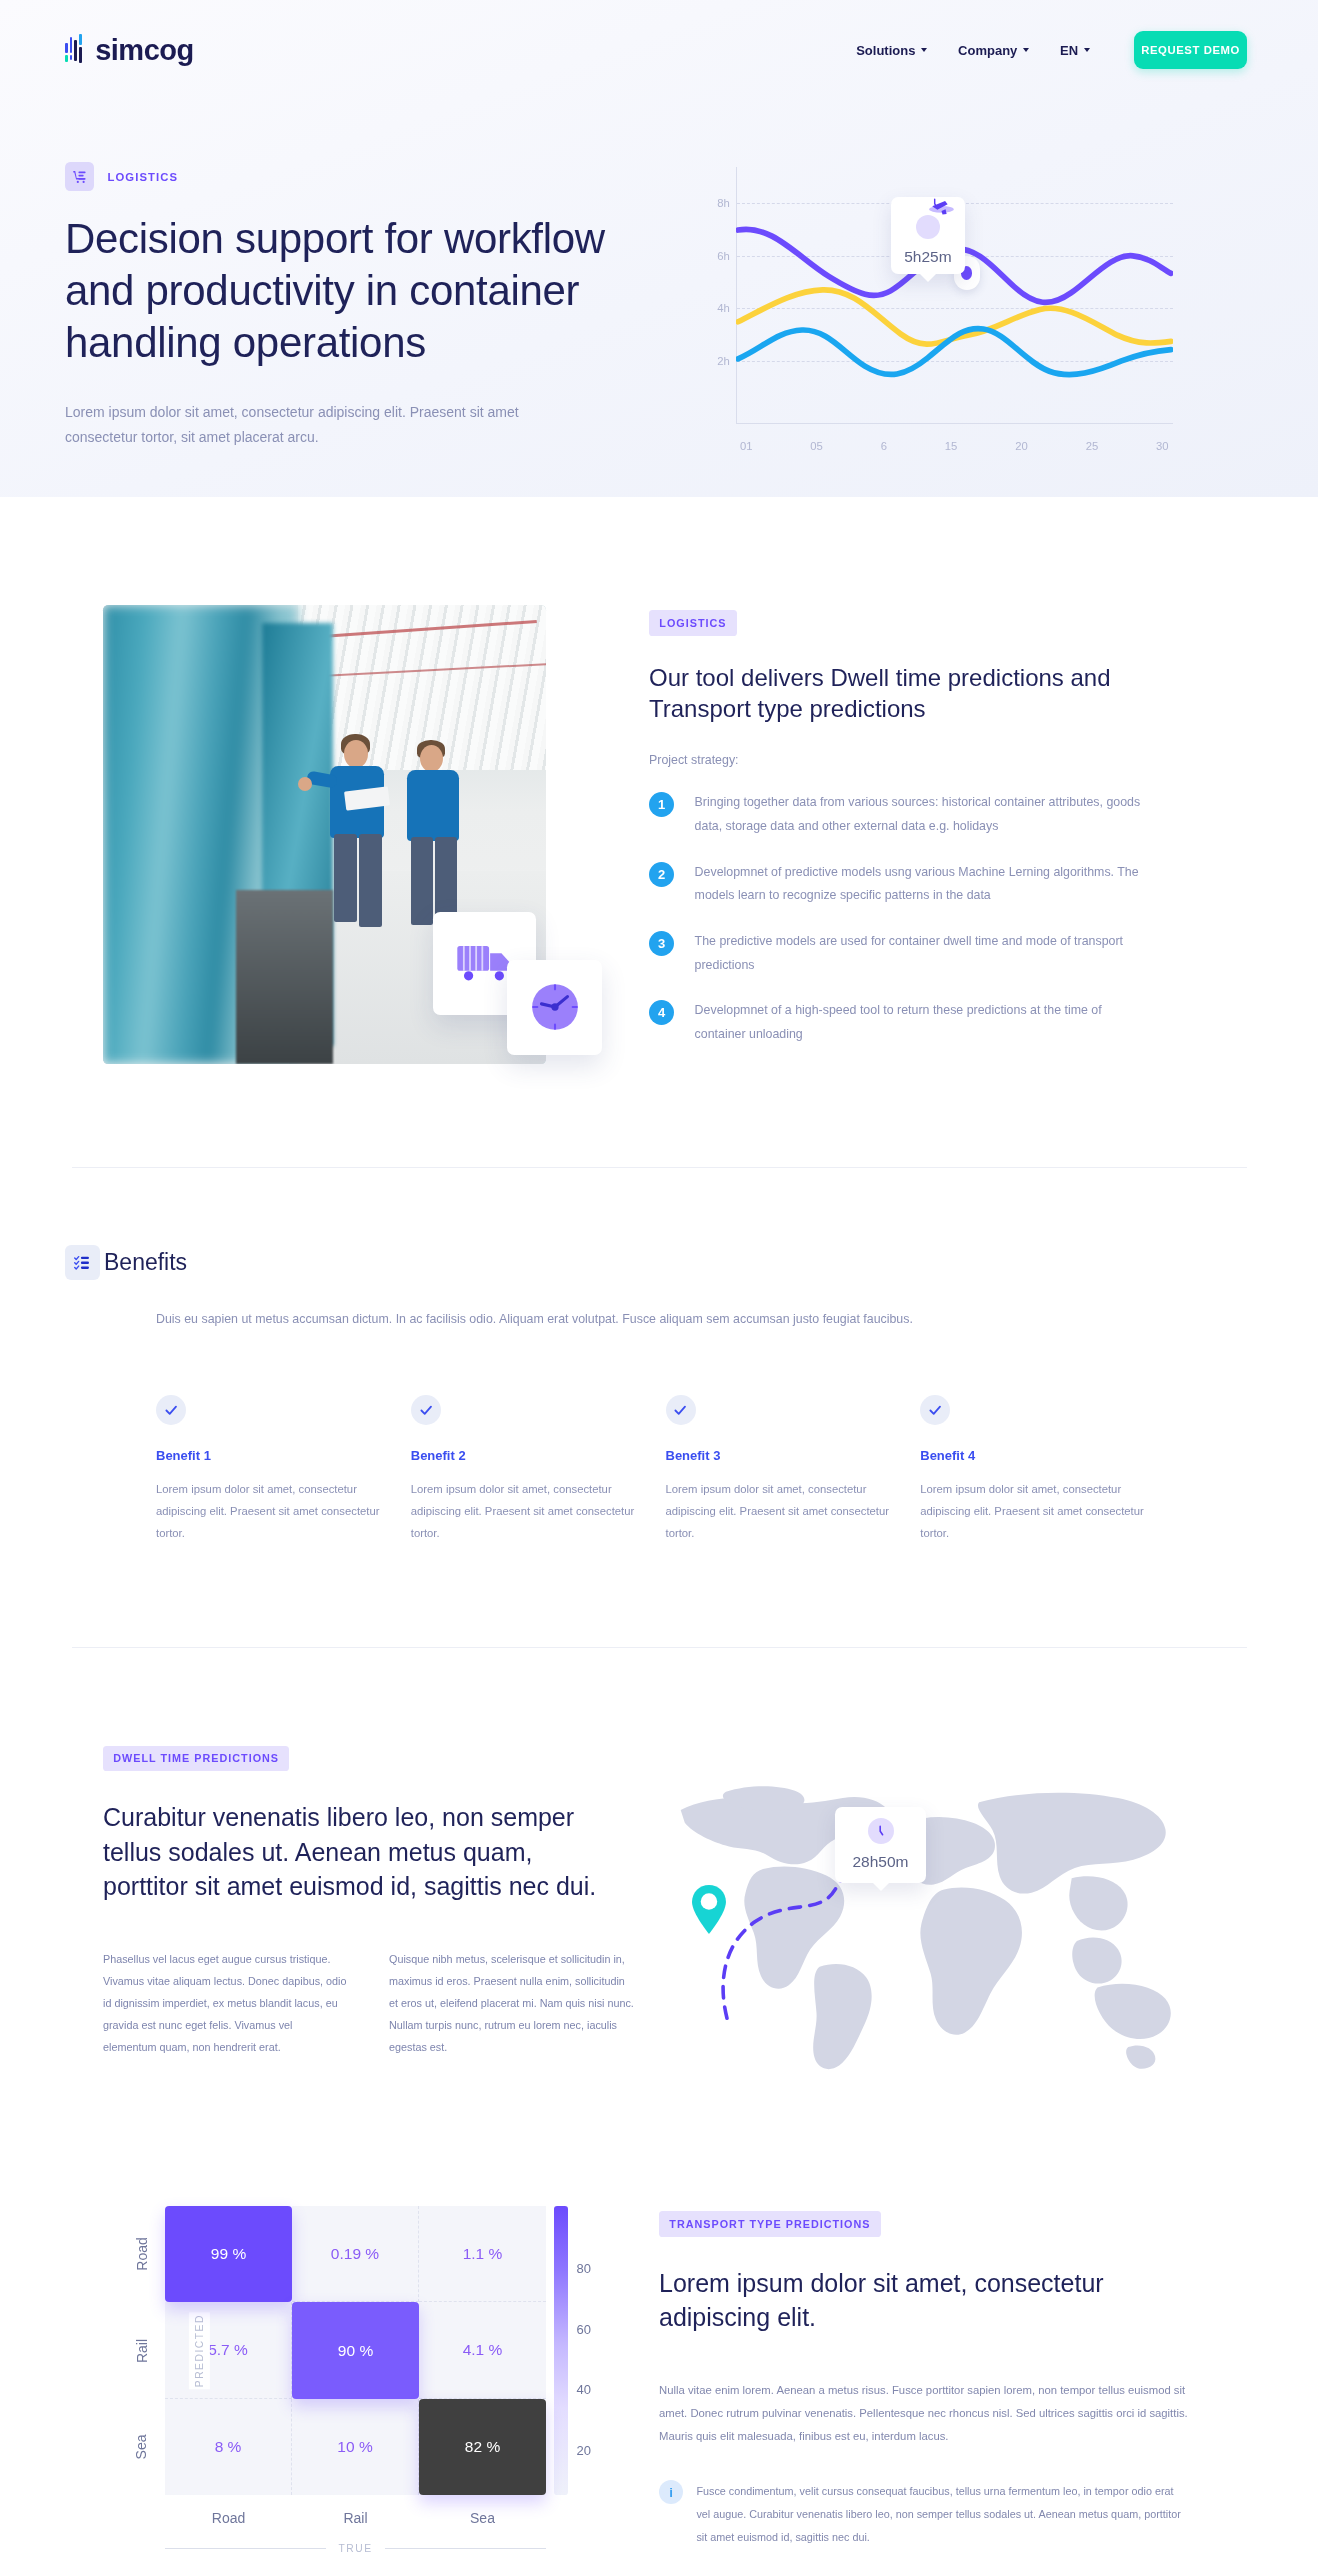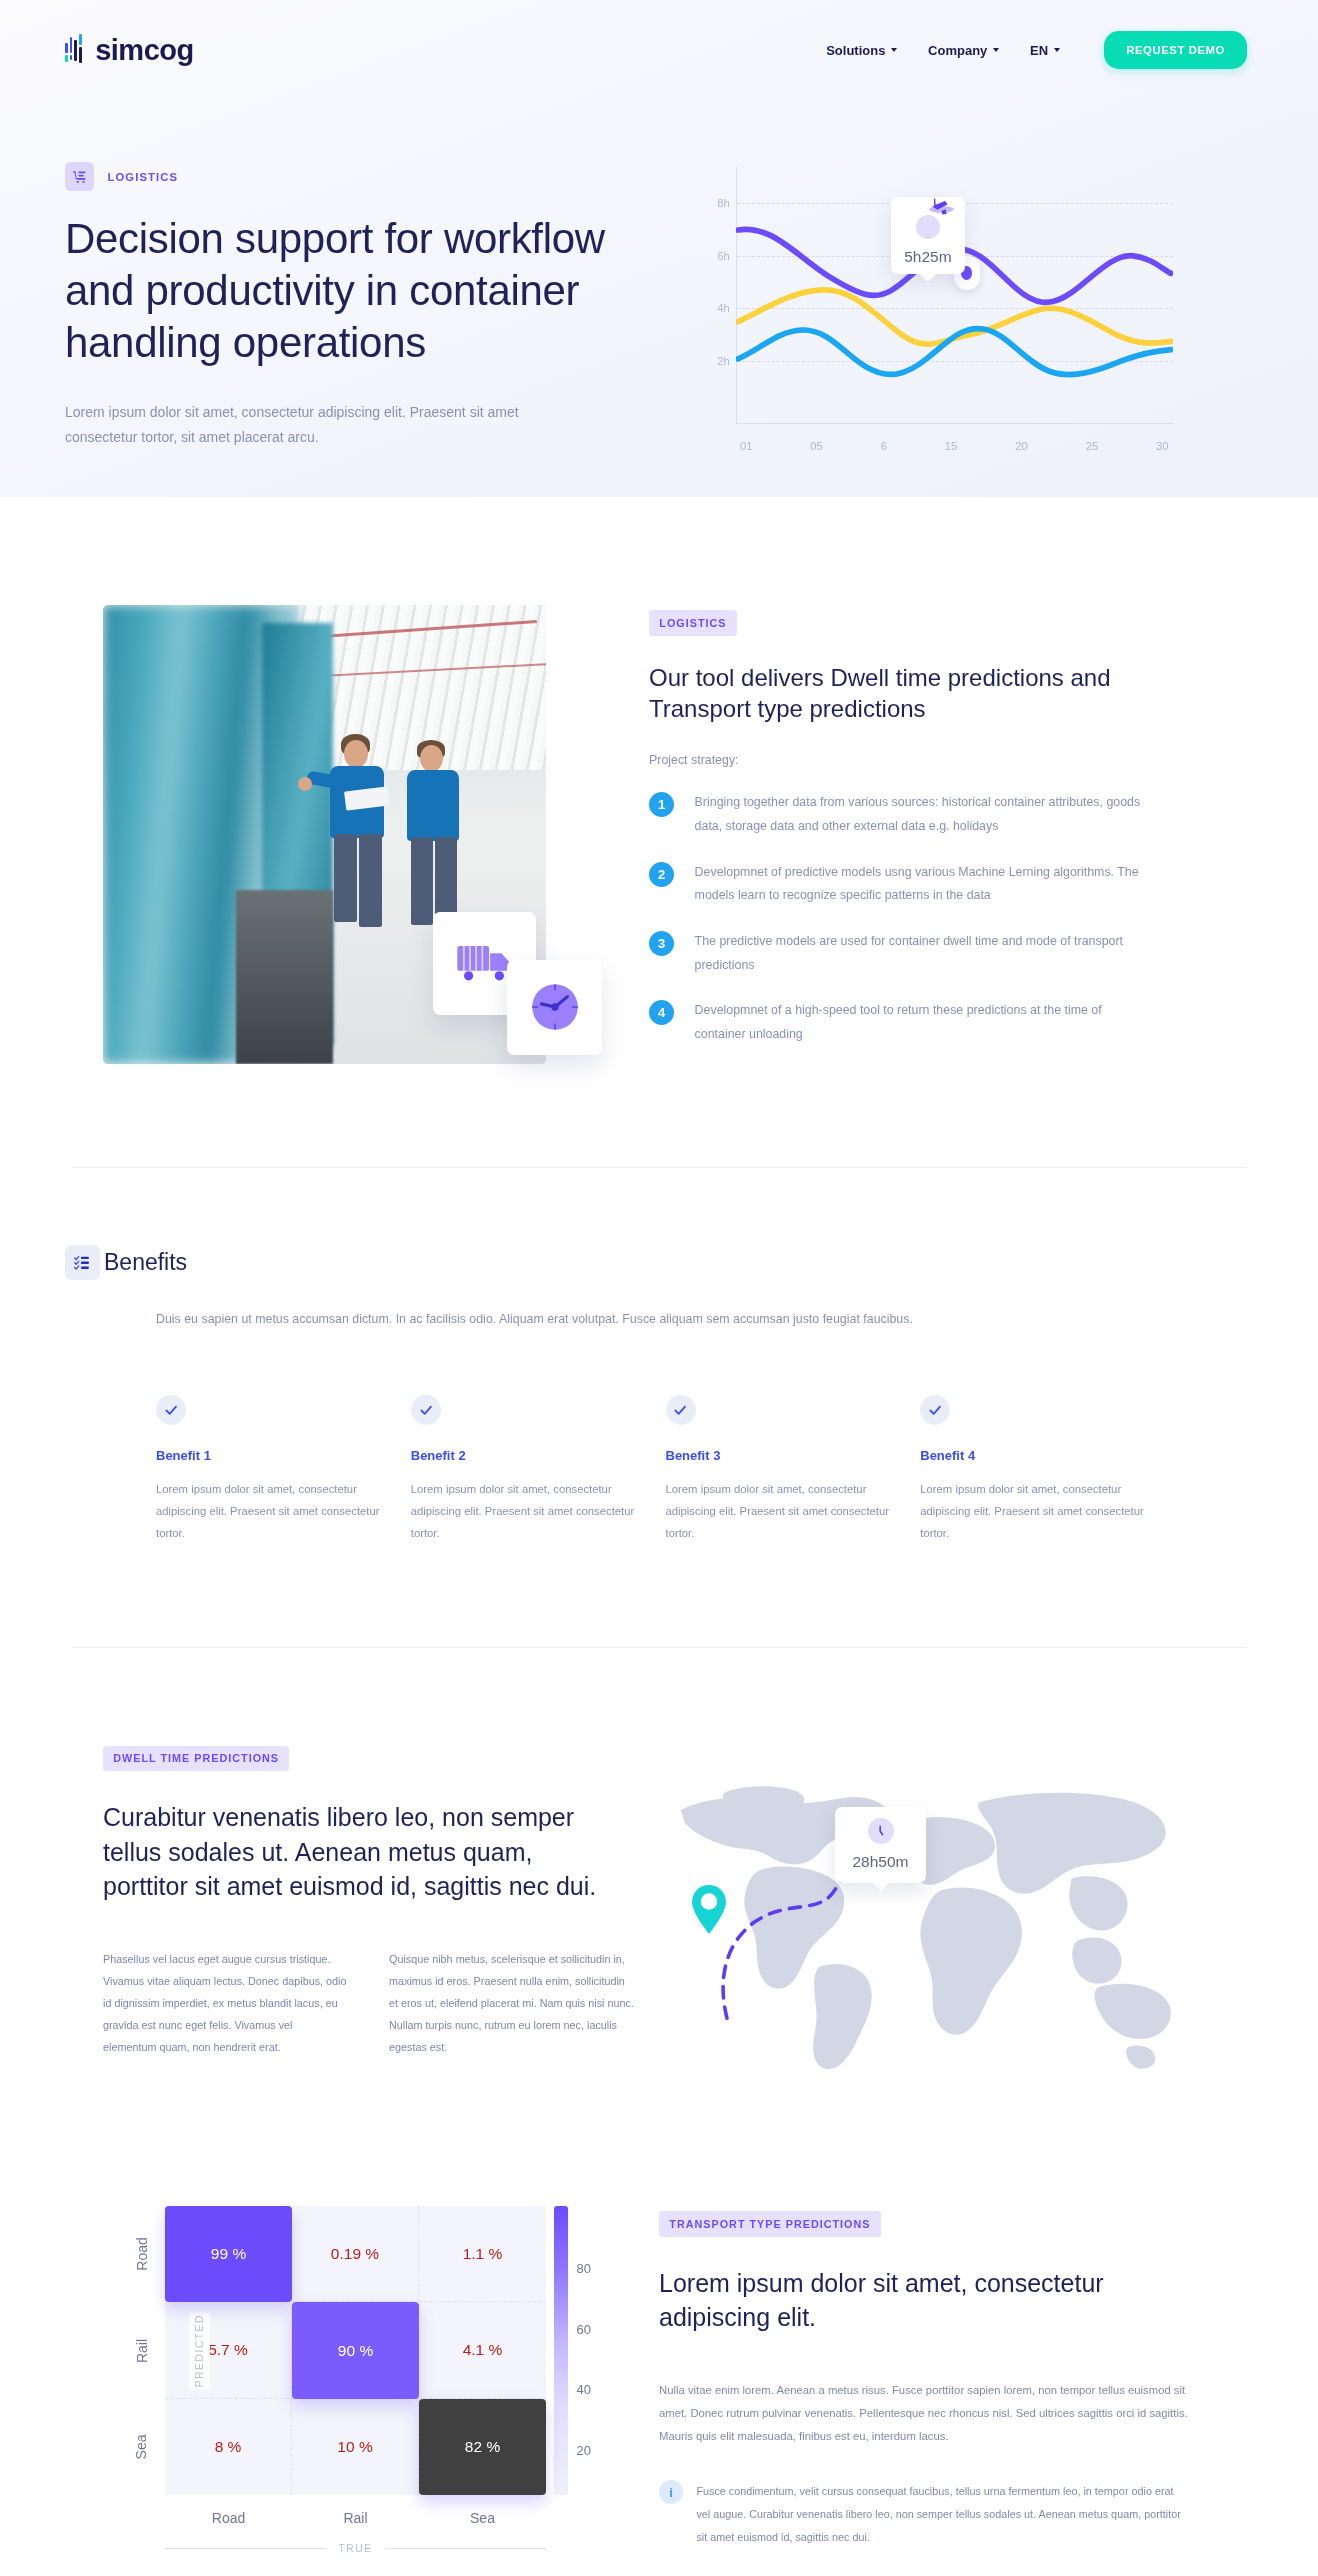--- a/index.html
+++ b/index.html
@@ -21,23 +21,23 @@
   .logo-mark{width:23px;height:32px;position:relative;}
   .logo-mark i{position:absolute;border-radius:1px;display:block;}
   .logo-text{font-size:29px;font-weight:700;letter-spacing:-0.5px;color:#1b1b52;line-height:1;}
   .nav{margin-left:auto;display:flex;align-items:center;gap:31px;}
   .nav-item{
     display:flex;align-items:center;gap:5.7px;font-size:13px;font-weight:600;
     color:#1b1b52;cursor:pointer;white-space:nowrap;
   }
   .caret{width:0;height:0;border-left:3.6px solid transparent;border-right:3.6px solid transparent;border-top:4.1px solid #1b1b52;}
   .btn-demo{
-    margin-left:13.4px;background:#07dcb4;color:#fff;border:none;border-radius:15px;
+    margin-left:13.4px;background:#07dcb4;color:#fff;border:none;border-radius:9px;
     font-family:inherit;font-size:11.3px;font-weight:700;letter-spacing:0.6px;
-    padding:13px 22px;cursor:pointer;box-shadow:0 3.1px 9.3px rgba(7,220,180,.28);
+    padding:13px 7px;cursor:pointer;box-shadow:0 3.1px 9.3px rgba(7,220,180,.28);
   }
 
   
   .hero{
     position:relative;width:1319px;height:497px;margin-top:-100px;padding-top:100px;
     background:linear-gradient(160deg,#fbfbfe 0%,#f3f5fc 55%,#eef1fa 100%);
   }
   .hero-inner{display:flex;padding:62px 72px 0 65px;gap:20.6px;}
   .hero-left{width:608px;flex:none;}
   .tag-row{display:flex;align-items:center;gap:13.4px;margin-bottom:21.6px;}
@@ -154,21 +154,21 @@
   .h2b{font-size:25px;line-height:1.38;color:#1f2259;font-weight:400;margin-top:29px;max-width:505px;}
   .two-col{display:flex;gap:41px;margin-top:44px;}
   .two-col p{font-size:10.8px;line-height:2.05;color:#7e85ae;flex:1;}
   .map-wrap{flex:1;position:relative;padding-top:15.5px;}
 
   
   .sec5{display:flex;padding:124px 72px 134px 103px;gap:41px;align-items:flex-start;}
   .matrix-wrap{width:515px;flex:none;position:relative;padding:0 0 0 62px;}
   .matrix-area{position:relative;}
   .grid3{display:grid;grid-template-columns:repeat(3,1fr);grid-template-rows:repeat(3,1fr);width:381px;height:289px;}
-  .cell{display:flex;align-items:center;justify-content:center;font-size:15.5px;color:#b91c1c;position:relative;}
+  .cell{display:flex;align-items:center;justify-content:center;font-size:15.5px;color:#8b5cf6;position:relative;}
   .cell.low{background:#f4f5fa;border-right:1px dashed #dfe2ee;border-bottom:1px dashed #dfe2ee;}
   .cell.hi{
     border-radius:4.1px;color:#fff;font-weight:400;z-index:2;
     box-shadow:0 7.2px 15.5px rgba(108,75,253,.24);
   }
   .ylabels3{position:absolute;left:-40px;top:0;height:289px;display:flex;flex-direction:column;}
   .ylabels3 div{flex:1;display:flex;align-items:center;justify-content:center;font-size:14px;color:#6f769b;}
   .ylabels3 span{transform:rotate(-90deg);white-space:nowrap;}
   .xlabels3{display:flex;width:381px;margin-top:14.4px;}
   .xlabels3 div{flex:1;text-align:center;font-size:14px;color:#6f769b;}

